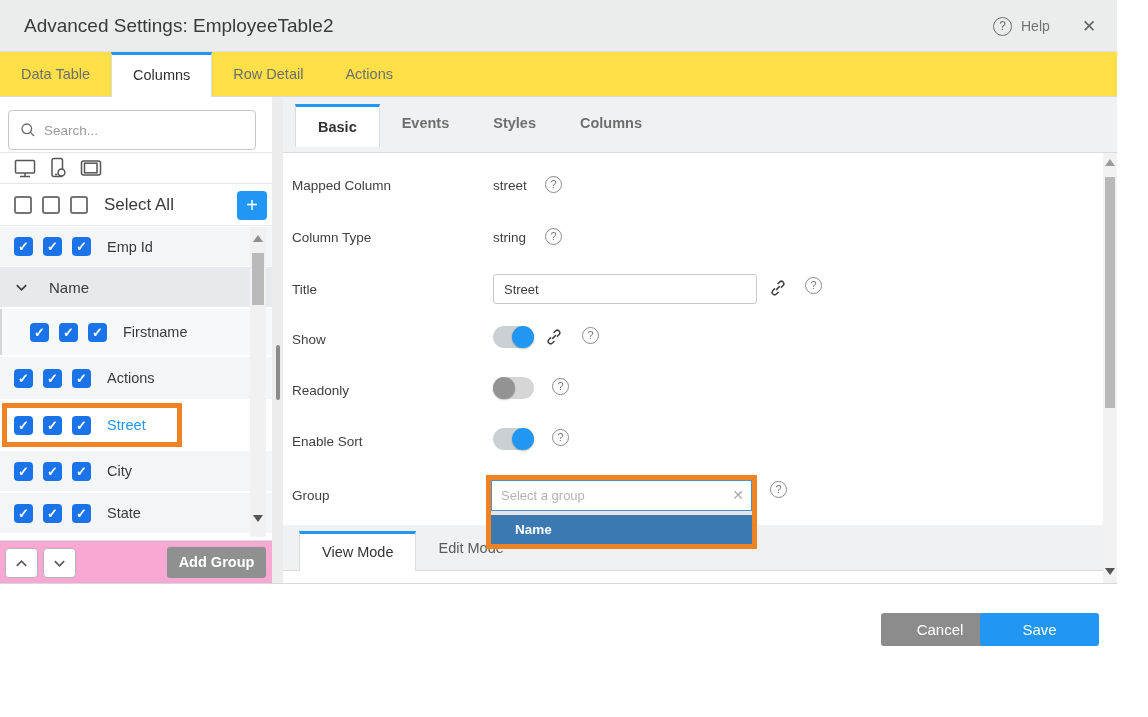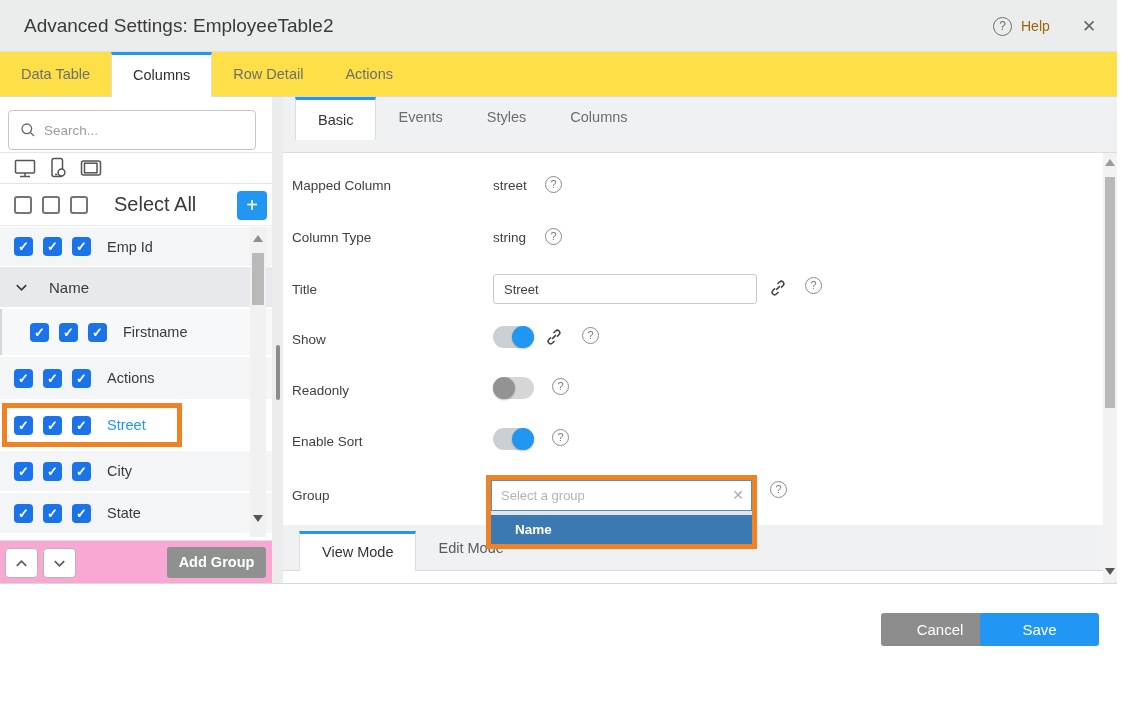--- a/index.html
+++ b/index.html
@@ -4,39 +4,39 @@
 <style>
   * { margin:0; padding:0; box-sizing:border-box; }
   body { background:#fff; font-family:"Liberation Sans", sans-serif; }
   #app { position:relative; width:1148px; height:717px; background:#fff; overflow:hidden; }
 
   
   .titlebar { position:absolute; left:0; top:0; width:1117px; height:52px; background:#ebecec; border-bottom:1px solid #e0e0e0; }
   .dialog-title { position:absolute; left:24px; top:0; line-height:52px; font-size:19px; color:#3a3a3a; }
   .help-btn { position:absolute; left:993px; top:0; height:52px; display:flex; align-items:center; gap:9px; cursor:pointer; }
   .qcircle-lg { width:19px; height:19px; border:1.5px solid #6e6e6e; border-radius:50%; color:#6e6e6e; font-size:12px; line-height:16px; text-align:center; }
-  .help-txt { font-size:14px; color:#a16207; }
+  .help-txt { font-size:14px; color:#737373; }
   .close-btn { position:absolute; left:1082px; top:0; height:52px; display:flex; align-items:center; font-size:17px; color:#666; cursor:pointer; }
 
   
   .maintabs { position:absolute; left:0; top:52px; width:1117px; height:45px; background:#fde047; border-bottom:1px solid #d9d9d9; display:flex; }
   .mtab { padding:0 21px; line-height:44px; font-size:14.5px; color:#6e6e6e; cursor:pointer; }
   .mtab.active { background:#fff; color:#2f2f2f; border-top:3px solid #2196f3; border-left:1px solid #dcdcdc; border-right:1px solid #dcdcdc; line-height:41px; height:45px; }
 
   
   .sidebar { position:absolute; left:0; top:97px; width:272px; height:486px; background:#fff; }
   .searchrow { position:relative; height:56px; border-bottom:1px solid #e4e4e4; }
   .searchbox { position:absolute; left:8px; top:13px; width:248px; height:40px; border:1px solid #c6c6c6; border-radius:4px; display:flex; align-items:center; background:#fff; }
   .searchbox svg { margin-left:11px; flex:0 0 auto; }
   .searchbox input { border:0; outline:0; background:transparent; font-family:"Liberation Sans",sans-serif; font-size:13.5px; color:#444; padding-left:8px; width:200px; }
   .searchbox input::placeholder { color:#9b9b9b; }
   .devicerow { height:31px; border-bottom:1px solid #e4e4e4; display:flex; align-items:center; gap:9px; padding-left:13px; }
   .selectallrow { position:relative; height:42px; border-bottom:1px solid #ececec; display:flex; align-items:center; padding-left:14px; gap:10px; }
   .cb-empty { width:18px; height:18px; border:2px solid #757575; border-radius:3px; background:#fff; flex:0 0 auto; cursor:pointer; }
-  .selectall-label { font-size:20px; color:#3a3a3a; margin-left:16px; }
+  .selectall-label { font-size:17px; color:#3a3a3a; margin-left:6px; }
   .plusbtn { position:absolute; left:237px; top:7px; width:30px; height:29px; background:#2196f3; color:#fff; border-radius:4px; font-size:20px; line-height:28px; text-align:center; cursor:pointer; }
 
   .collist { position:absolute; left:0; top:130px; width:272px; height:313px; }
   .crow { position:absolute; left:0; width:272px; display:flex; align-items:center; padding-left:14px; gap:10px; font-size:14.5px; color:#3a3a3a; cursor:pointer; }
   .crow .lbl { margin-left:6px; }
   .cb { width:19px; height:19px; background:#1a73e8; border-radius:4px; color:#fff; font-size:13px; font-weight:bold; line-height:19px; text-align:center; flex:0 0 auto; cursor:pointer; }
   .r-empid { top:0; height:39px; background:#f3f5f7; }
   .r-name  { top:40px; height:40px; background:#e7e9ec; gap:14px; font-weight:500; font-size:15px; }
   .r-first { top:82px; height:46px; background:#f6f8fa; padding-left:28px; border-left:2px solid #d6d6d6; }
   .r-last  { top:130px; height:42px; background:#f3f5f7; }
@@ -56,21 +56,21 @@
   .navbtn { position:absolute; top:7px; width:33px; height:30px; border:1px solid #b5b5b5; border-radius:4px; background:#fff; display:flex; align-items:center; justify-content:center; cursor:pointer; }
   .navbtn.up { left:5px; } .navbtn.down { left:43px; }
   .addgroup { position:absolute; left:167px; top:6px; width:99px; height:31px; background:#8f9090; color:#fff; border-radius:3px; font-size:14.5px; font-weight:600; line-height:31px; text-align:center; cursor:pointer; }
 
   
   .splitter { position:absolute; left:272px; top:97px; width:11px; height:486px; background:#ececec; }
   .splitter .handle { position:absolute; left:4px; top:248px; width:4px; height:55px; background:#8b8b8b; border-radius:2px; cursor:col-resize; }
 
   
   .panel { position:absolute; left:283px; top:97px; width:820px; height:486px; background:#fff; }
-  .ptabs { position:absolute; left:0; top:0; width:820px; height:56px; background:#f0f1f2; border-bottom:1px solid #dcdcdc; display:flex; align-items:flex-start; padding-left:12px; }
+  .ptabs { position:absolute; left:0; top:0; width:820px; height:56px; background:#f0f1f2; border-bottom:1px solid #dcdcdc; display:flex; align-items:center; padding-left:12px;font-weight:bold; }
   .ptab { height:43px; line-height:40px; padding:0 22px; font-size:14.5px; color:#6e6e6e; cursor:pointer; }
   .ptab.active { background:#fff; border-top:3px solid #2196f3; border-left:1px solid #dcdcdc; border-right:1px solid #dcdcdc; color:#333; margin-bottom:-1px; }
   .ptabs-patch { position:absolute; left:1103px; top:97px; width:14px; height:56px; background:#f0f1f2; border-bottom:1px solid #dcdcdc; }
 
   .flabel { position:absolute; left:9px; font-size:13.5px; color:#414141; }
   .fvalue { position:absolute; left:210px; font-size:13.5px; color:#414141; }
   .helpc { position:absolute; width:17px; height:17px; border:1px solid #8a8a8a; border-radius:50%; color:#7a7a7a; font-size:11px; line-height:15px; text-align:center; cursor:pointer; }
 
   .title-input { position:absolute; left:210px; top:177px; width:264px; height:30px; border:1px solid #c9c9c9; border-radius:3px; padding:0 10px; font-family:"Liberation Sans",sans-serif; font-size:13px; color:#3f3f3f; outline:none; }
   .linkicon { position:absolute; cursor:pointer; }

